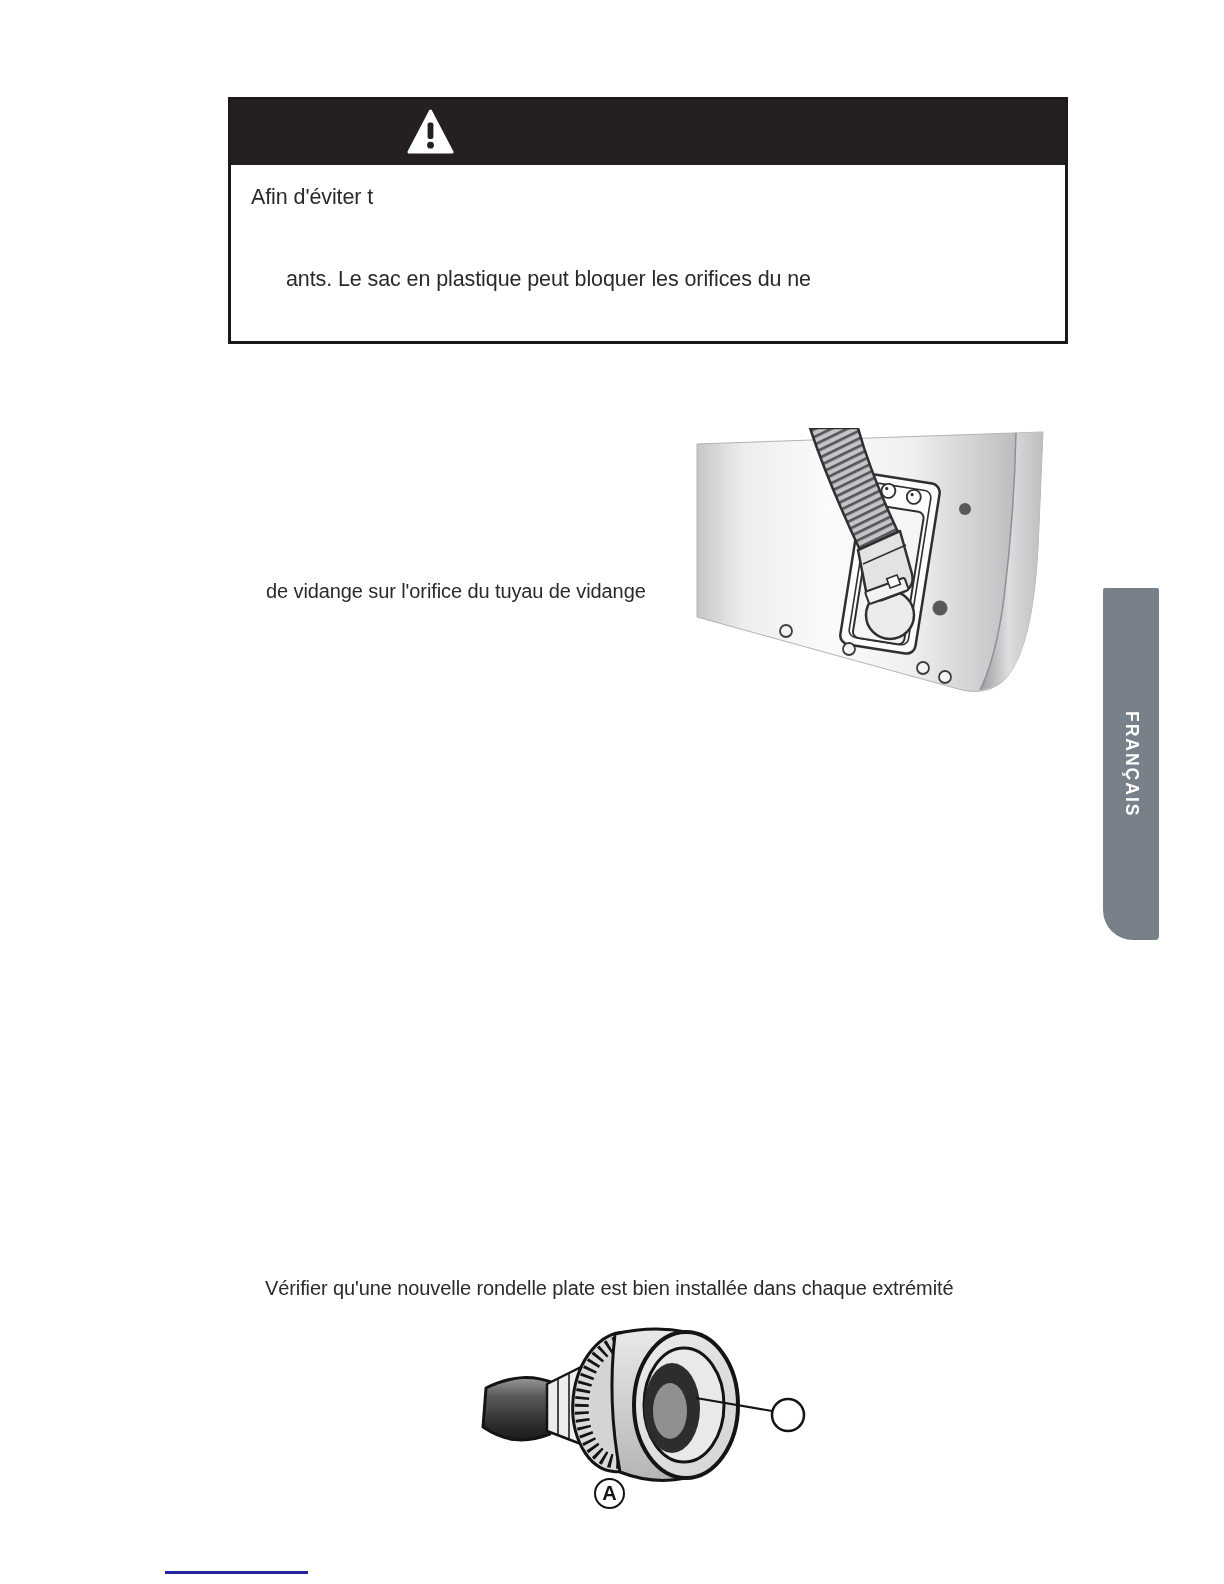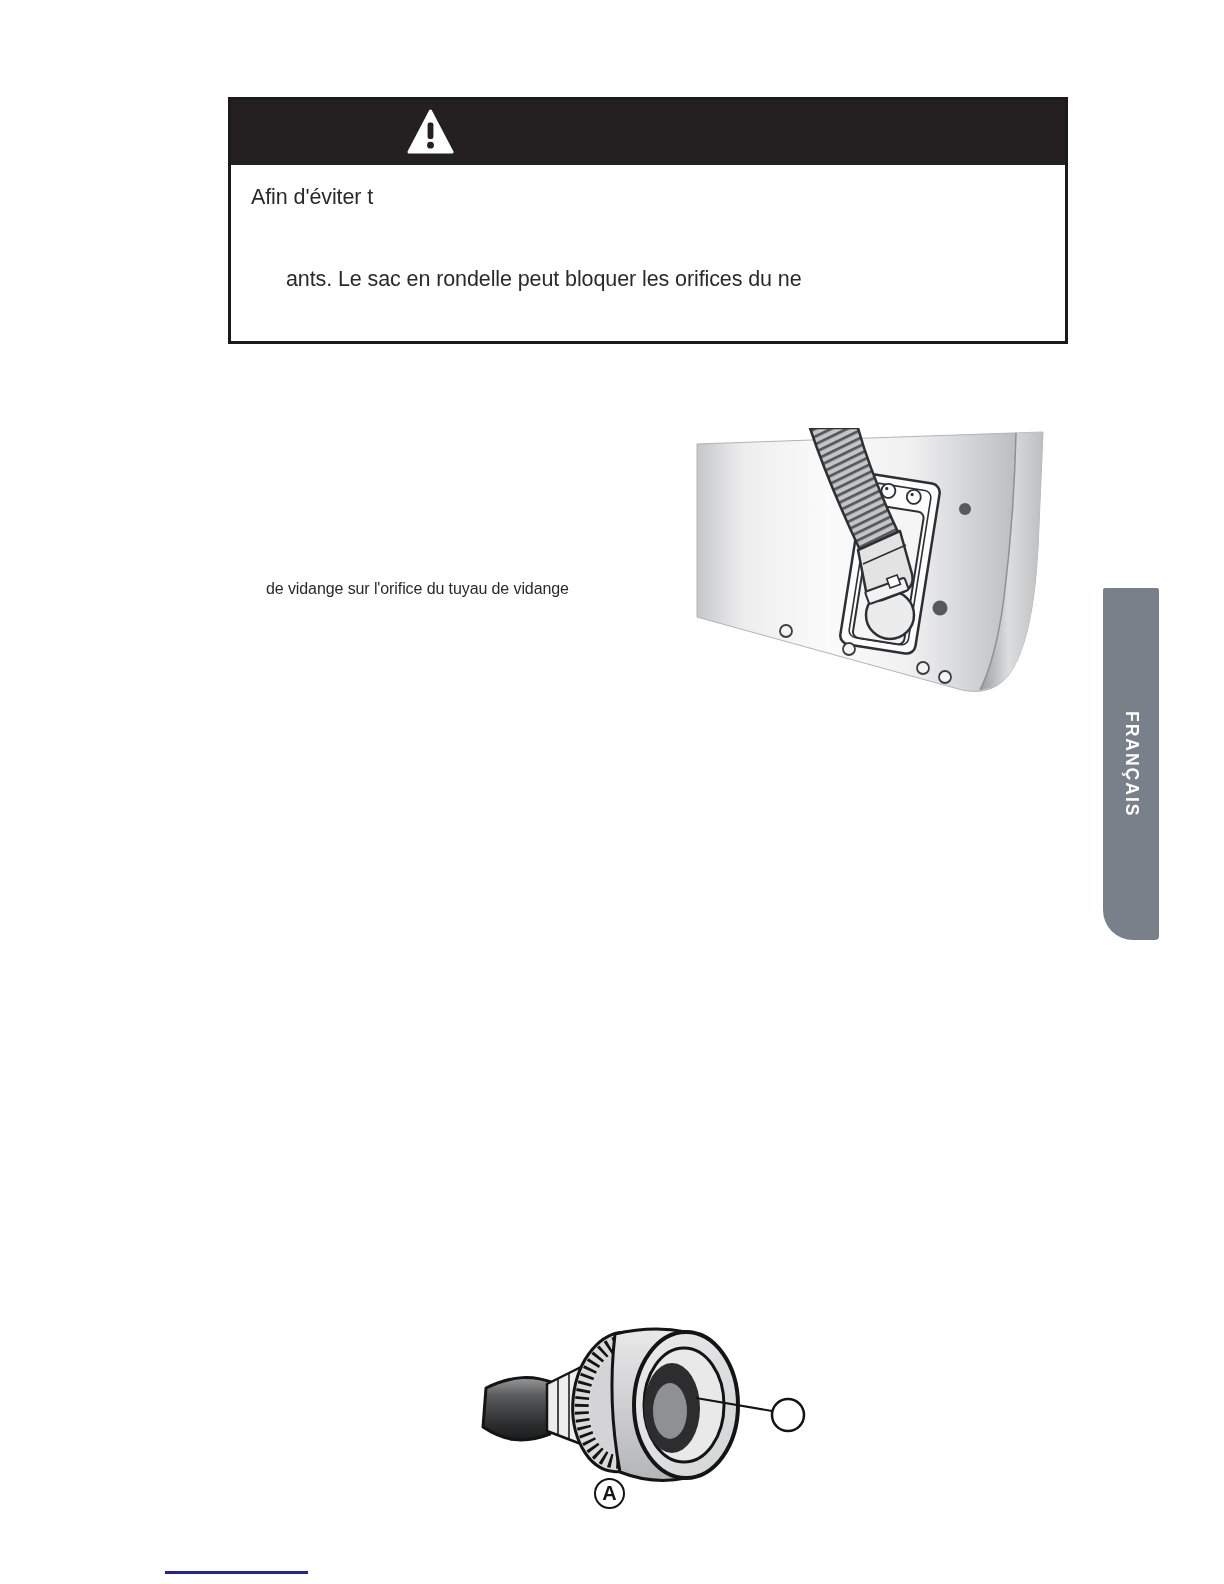--- a/index.html
+++ b/index.html
@@ -14,21 +14,21 @@
   body{font-family:"Liberation Sans", sans-serif;}
   .page{
     position:relative;
     width:1224px;height:1584px;
     background:var(--page-bg);
     overflow:hidden;
     margin-left:38px;
   }
   .txt{
     position:absolute;
-    font-size:16px;
+    font-size:20px;
     color:var(--text-color);
     letter-spacing:-0.1px;
     white-space:nowrap;
     line-height:1.1;
   }
 
   
   .warning-box{
     position:absolute;
     left:190px;top:97px;
@@ -112,21 +112,21 @@
 
   <div class="warning-box">
     <div class="warning-header">
       <svg class="warning-tri" width="47" height="46" viewBox="0 0 47 46">
         <path d="M23.5 2 L45 43 L2 43 Z" fill="#ffffff" stroke="#ffffff" stroke-width="3" stroke-linejoin="round"></path>
         <rect x="20.6" y="13.5" width="5.8" height="16.5" rx="2" fill="#242021"></rect>
         <circle cx="23.5" cy="36.2" r="3.4" fill="#242021"></circle>
       </svg>
     </div>
     <div class="txt warning-line1">Afin d'éviter t</div>
-    <div class="txt warning-line2">ants. Le sac en rondelle peut bloquer les orifices du ne</div>
+    <div class="txt warning-line2">ants. Le sac en plastique peut bloquer les orifices du ne</div>
   </div>
 
   <svg class="figure1" viewBox="0 0 360 266" width="360" height="266">
     <defs>
       <linearGradient id="panelGrad" x1="0" y1="0" x2="1" y2="0">
         <stop offset="0" stop-color="#c6c7c9"></stop>
         <stop offset="0.13" stop-color="#ededee"></stop>
         <stop offset="0.38" stop-color="#fbfbfb"></stop>
         <stop offset="0.62" stop-color="#f0f0f1"></stop>
         <stop offset="0.86" stop-color="#c7c8ca"></stop>
@@ -176,20 +176,21 @@
     <circle cx="279" cy="81" r="6" fill="#58595b"></circle>
     <circle cx="254" cy="180" r="7.5" fill="#58595b"></circle>
   </svg>
 
   <div class="txt caption-line1">de vidange sur l'orifice du tuyau de vidange</div>
 
   <div class="lang-tab">
     <span>FRANÇAIS</span>
   </div>
 
+  <div class="txt instruction">Vérifier qu'une nouvelle rondelle plate est bien installée dans chaque extrémité</div>
 
   <svg class="figure2" viewBox="0 0 350 200" width="350" height="200">
     <defs>
       <linearGradient id="hoseGrad2" x1="0" y1="0" x2="0" y2="1">
         <stop offset="0" stop-color="#97989a"></stop>
         <stop offset="0.3" stop-color="#595a5c"></stop>
         <stop offset="0.75" stop-color="#2c2d2f"></stop>
         <stop offset="1" stop-color="#1a1b1d"></stop>
       </linearGradient>
       <linearGradient id="bodyGrad2" x1="0" y1="0" x2="0" y2="1">

